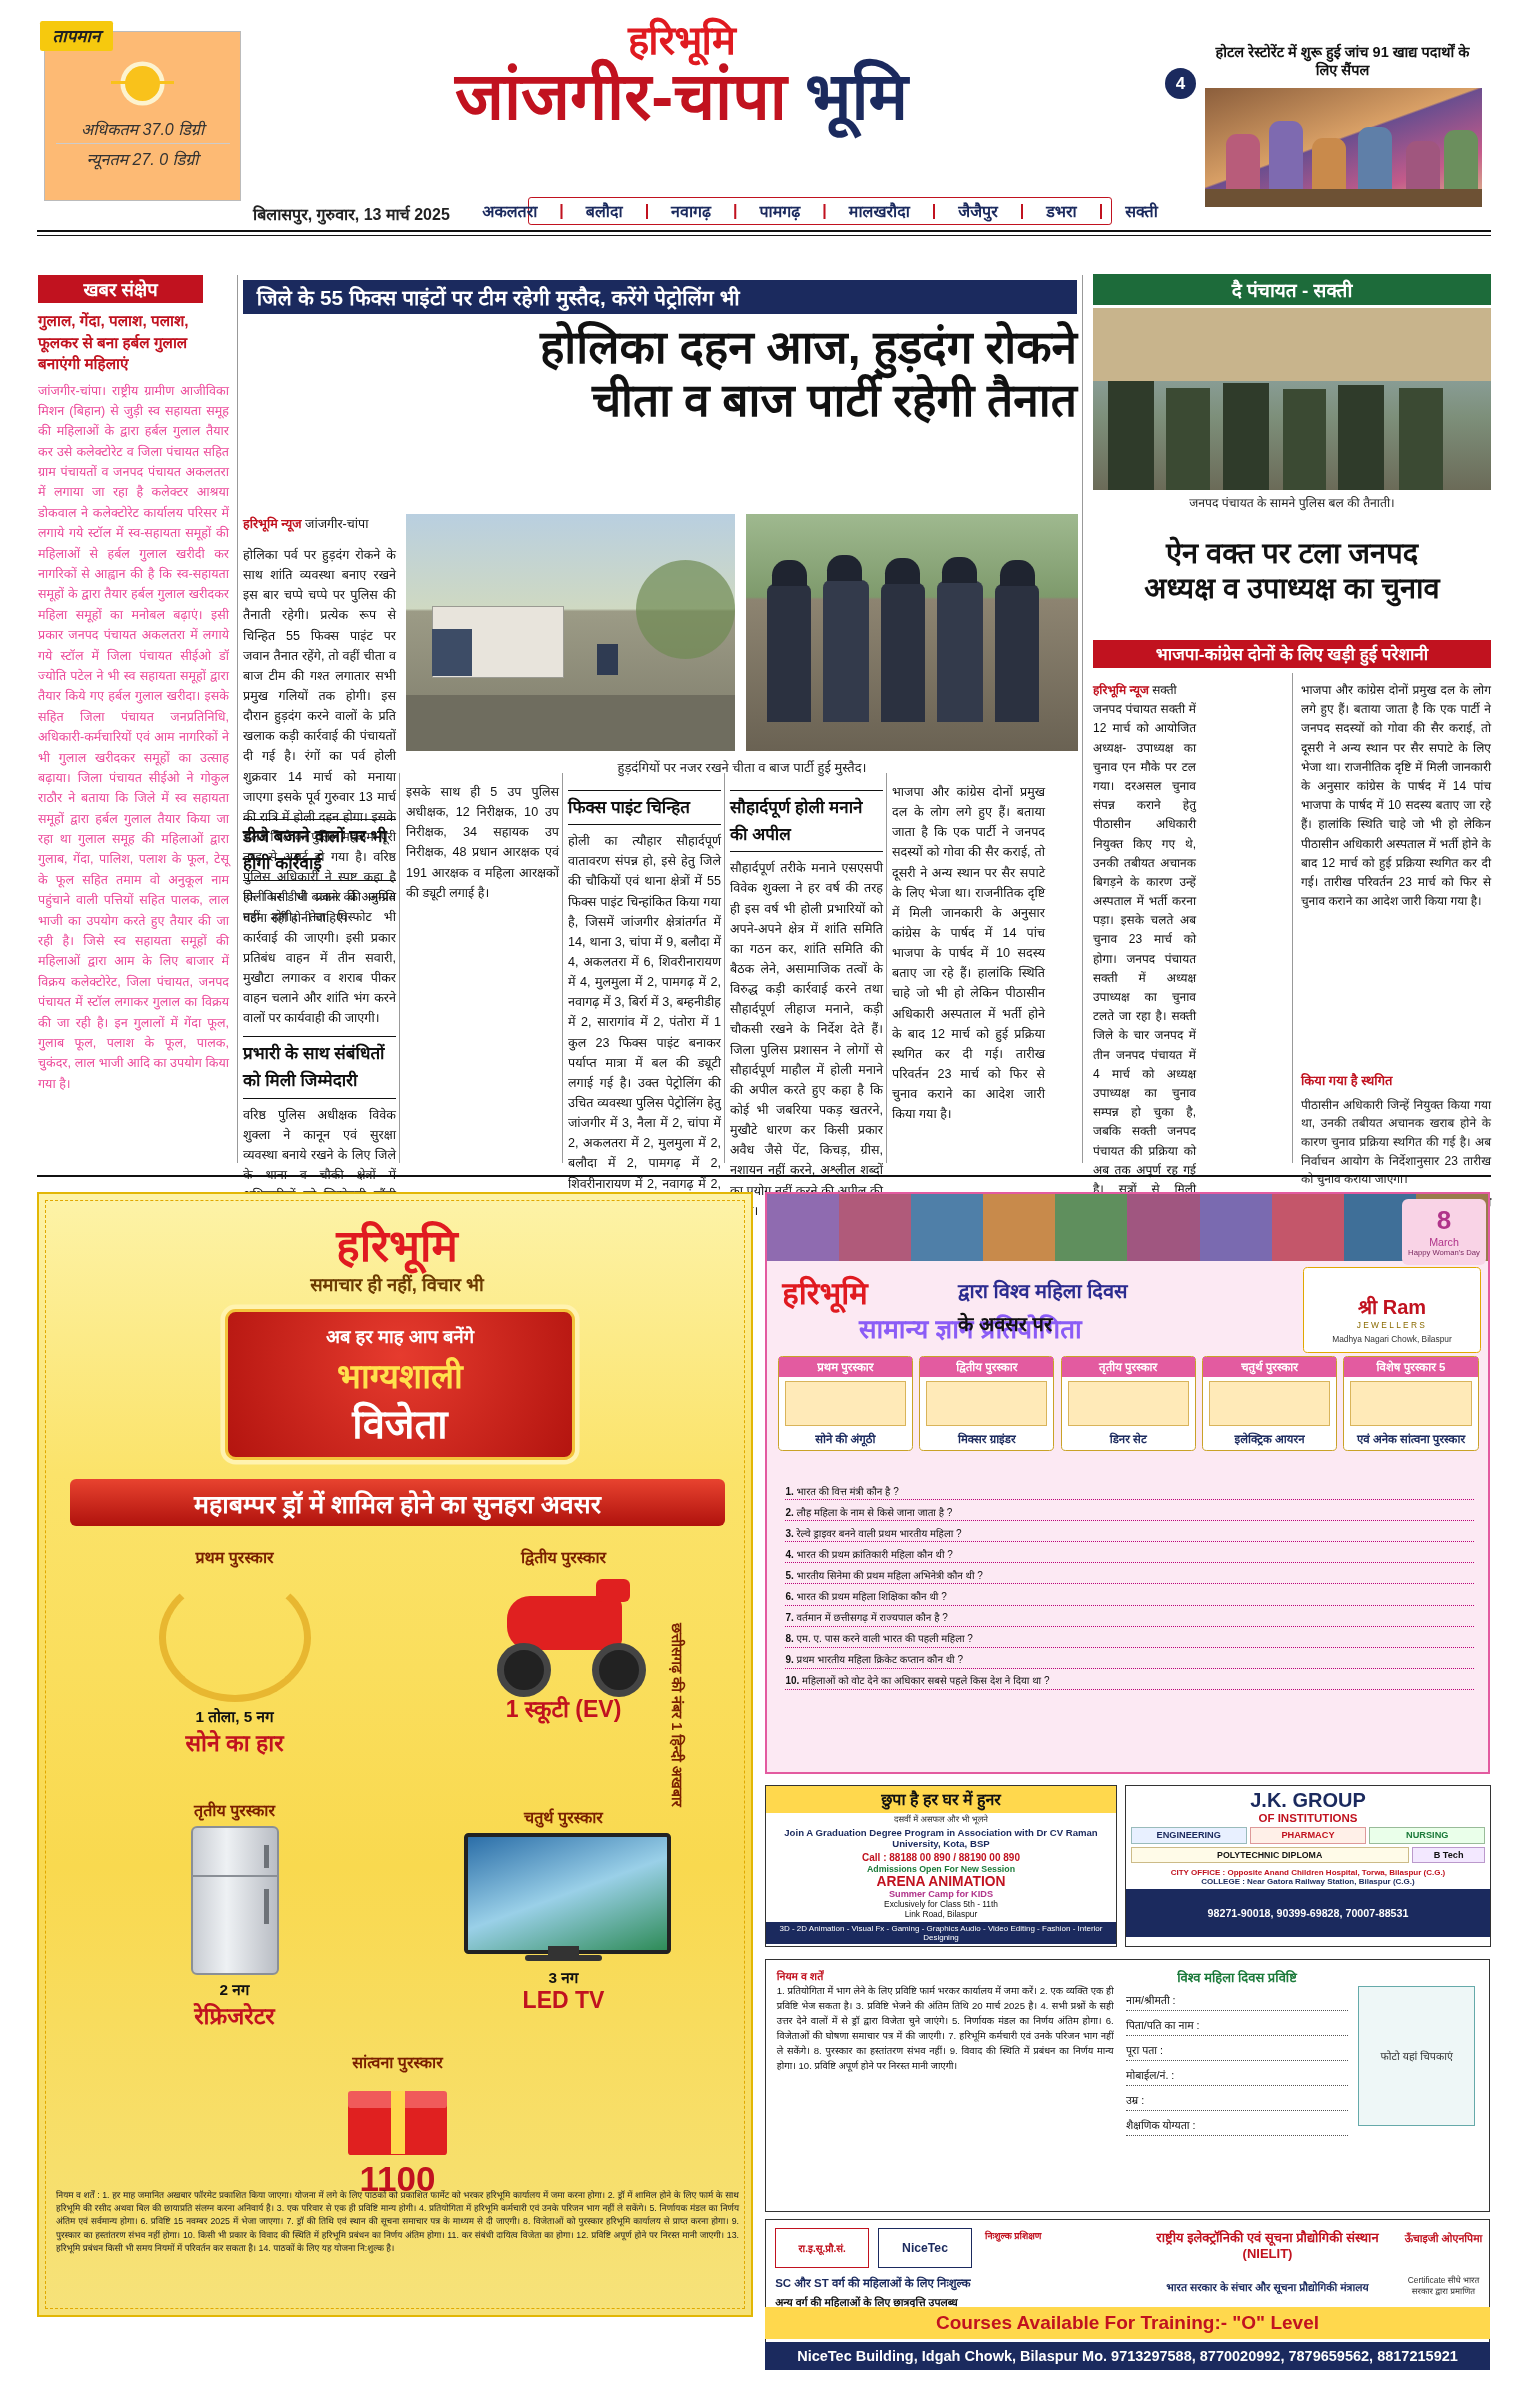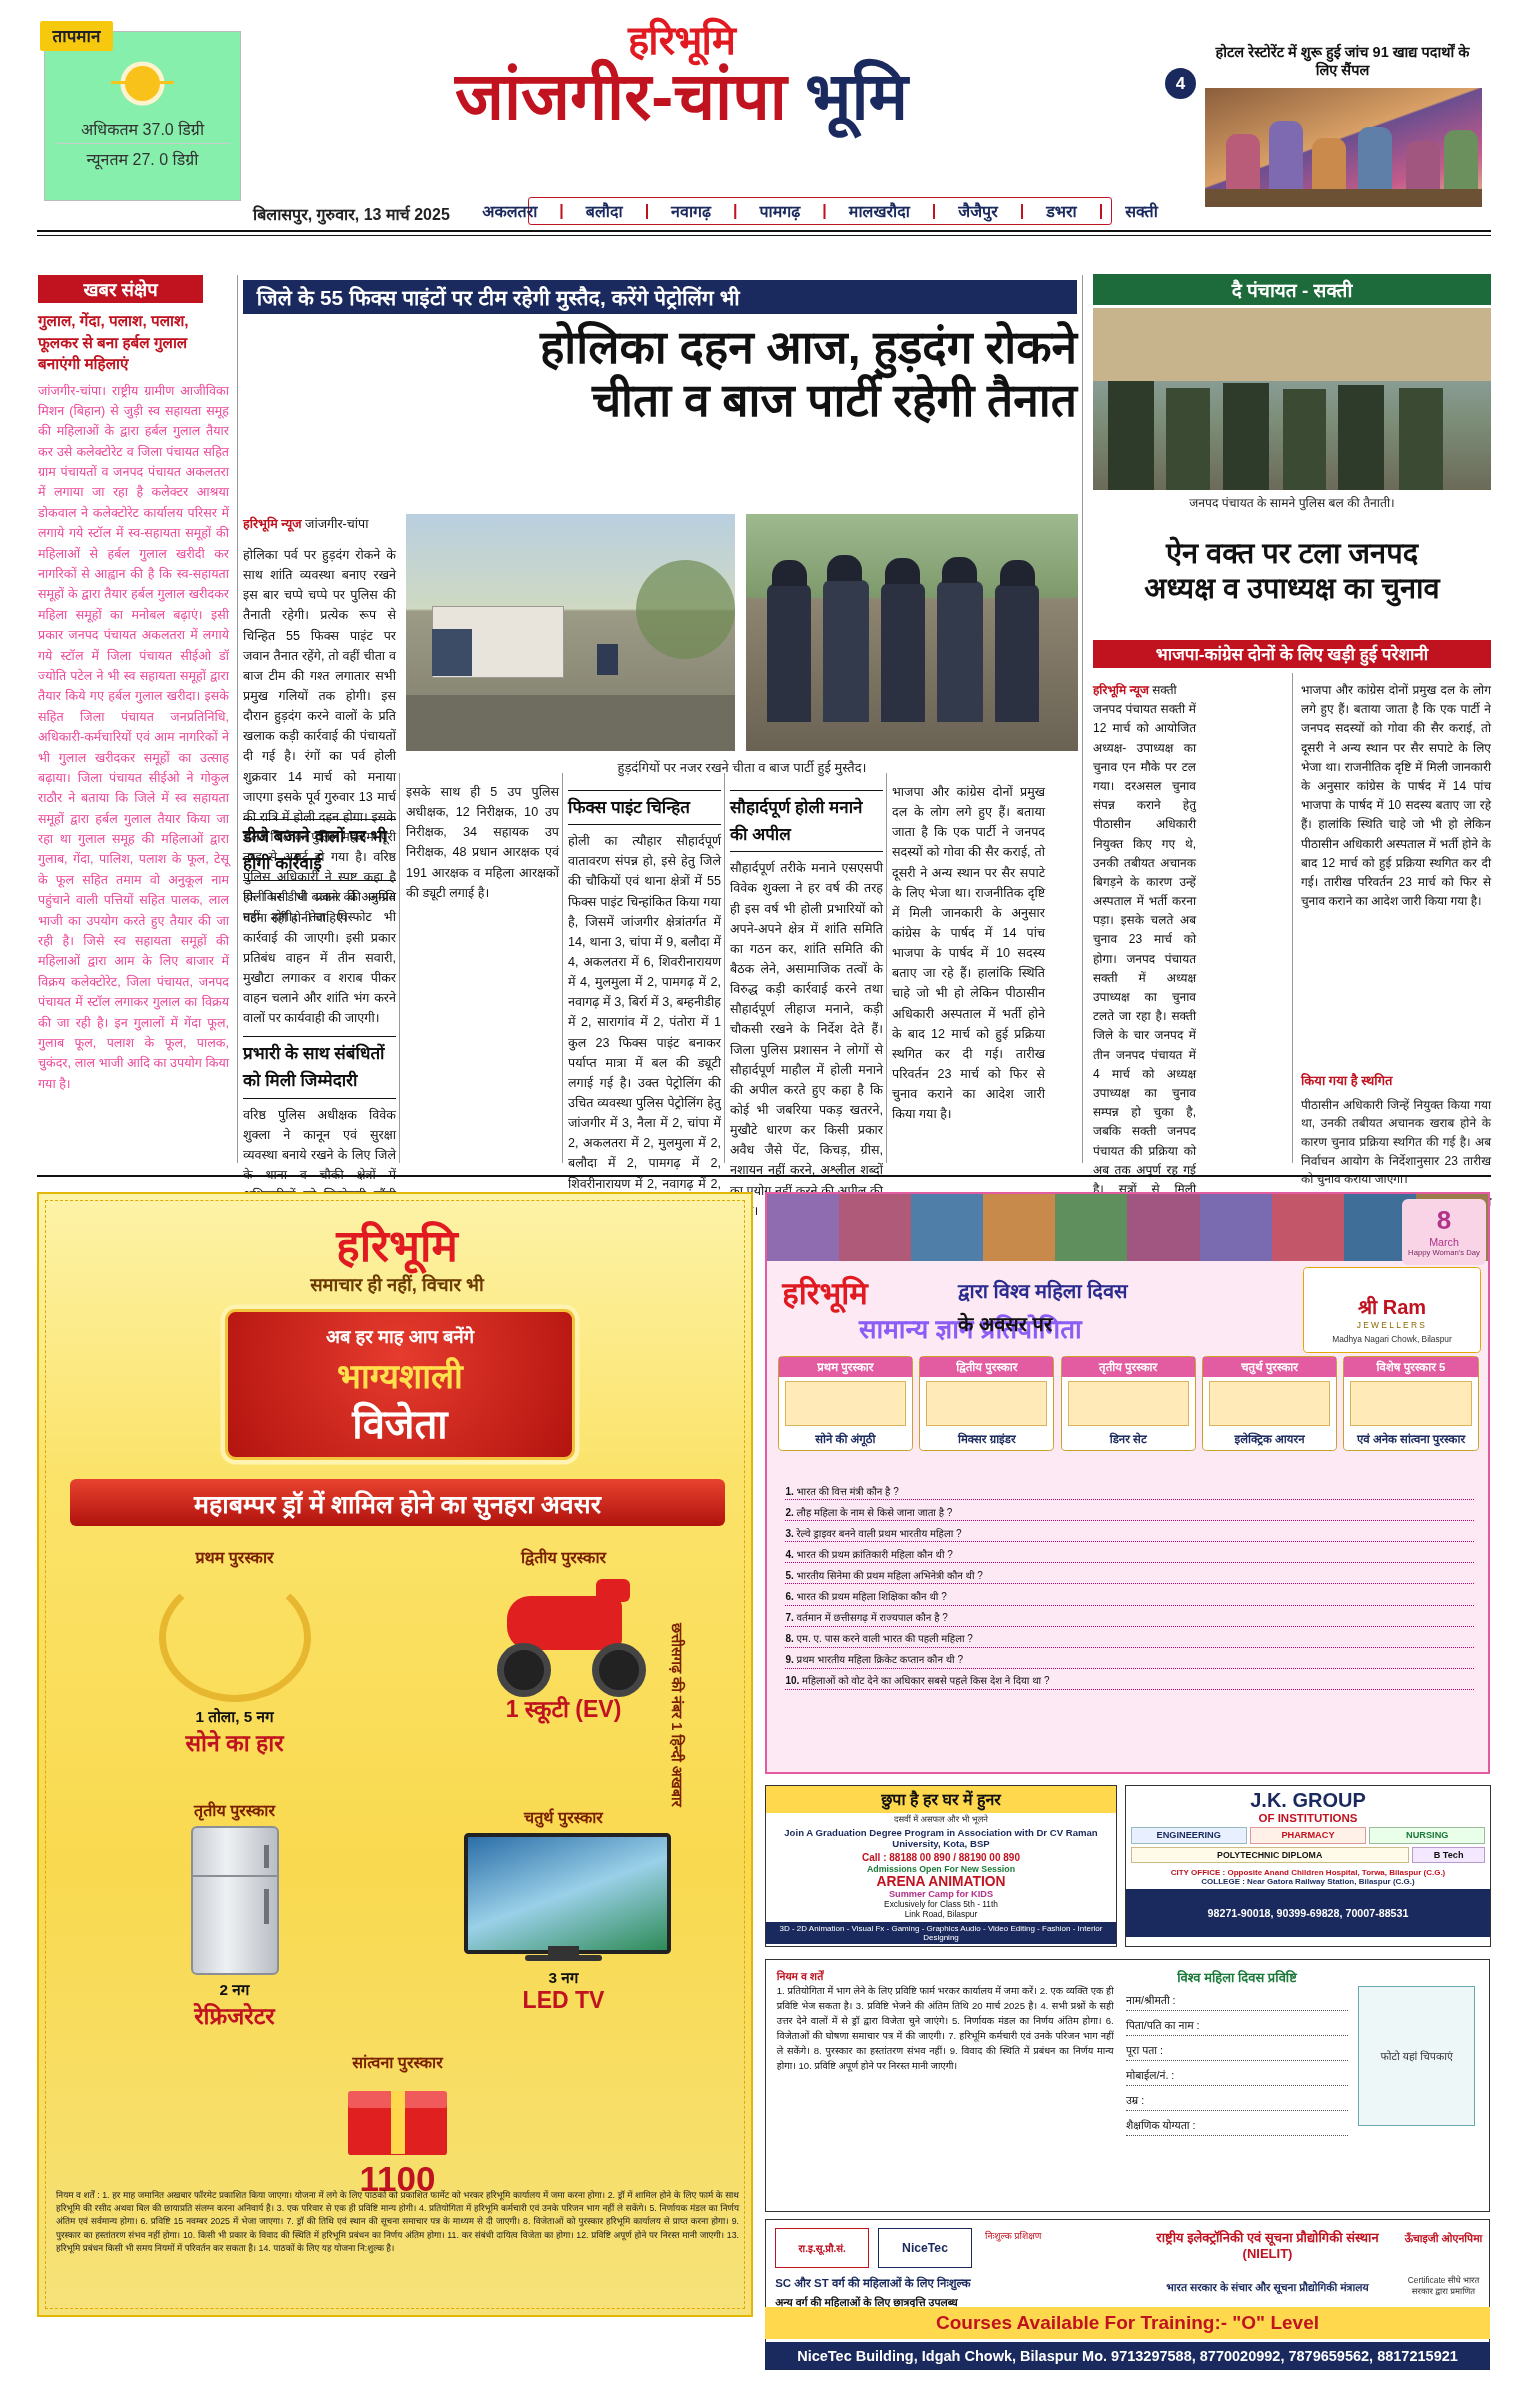--- a/index.html
+++ b/index.html
@@ -1,21 +1,21 @@
 <!DOCTYPE html>
 <html style="font-size:12.2px"><head>
 <meta charset="utf-8">
 <style>
   html,body{margin:0;padding:0;background:#ffffff;}
   body{width:1524px;height:2401px;font-family:"Liberation Sans",sans-serif;color:#111;position:relative;overflow:hidden;}
   .page{position:relative;width:1524px;height:2401px;background:#fff;}
 
   
   .masthead{position:absolute;left:0;top:0;width:1524px;height:230px;}
-  .temp-box{position:absolute;left:44px;top:31px;width:195px;height:168px;border:1.5px solid #bbb;background:#86efac;}
+  .temp-box{position:absolute;left:44px;top:31px;width:195px;height:168px;border:1.5px solid #bbb;background:#fdba74;font-style:italic;}
   .temp-label{position:absolute;left:-4.6px;top:-10.7px;background:#f6c90e;color:#222;font-size:17px;font-weight:bold;padding:3.1px 12.2px;border-radius:2.3px;}
   .sun{position:absolute;left:80px;top:34px;width:35px;height:35px;border-radius:50%;background:#f9c21b;box-shadow:0 0 0 4.6px #fdf3cf;}
   .sun:before{content:"";position:absolute;left:-13.8px;top:15.3px;width:63px;height:2.3px;background:#f9c21b;}
   .temp-line{position:absolute;left:0;width:195px;text-align:center;font-size:16px;color:#333;}
   .temp-line.a{top:86px;}
   .temp-line.b{top:116px;}
   .temp-div{position:absolute;left:10.7px;top:111px;width:174px;height:0.8px;background:#ccc;}
 
   .logo-wrap{position:absolute;left:253px;top:20px;width:857px;text-align:center;}
   .hb-logo{font-size:40px;font-weight:bold;color:#e01a20;letter-spacing:-0.8px;line-height:1;}
@@ -474,21 +474,21 @@
       <div class="entry-line">मोबाईल/नं. :</div>
       <div class="entry-line">उम्र :</div>
       <div class="entry-line">शैक्षणिक योग्यता :</div>
     </div>
     <div class="photo-box">फोटो यहां चिपकाएं</div>
   </div>
 
   <div class="nielit">
     <div style="position:absolute;left:9.2px;top:7.7px;width:92px;height:38px;border:1.5px solid #c1121f;font-size:10px;font-weight:bold;color:#c1121f;display:flex;align-items:center;justify-content:center;text-align:center;">रा.इ.सू.प्रौ.सं.</div>
     <div style="position:absolute;left:112px;top:7.7px;width:92px;height:38px;border:1.5px solid #1b2a5e;font-size:12.2px;font-weight:bold;color:#1b2a5e;display:flex;align-items:center;justify-content:center;">NiceTec</div>
-    <div style="position:absolute;left:219px;top:9.2px;width:130px;font-size:9.2px;font-weight:normal;color:#c1121f;">निःशुल्क प्रशिक्षण</div>
+    <div style="position:absolute;left:219px;top:9.2px;width:130px;font-size:9.2px;font-weight:bold;color:#c1121f;">निःशुल्क प्रशिक्षण</div>
     <div style="position:absolute;left:9.2px;top:55px;width:352px;font-size:11.5px;font-weight:bold;color:#1b2a5e;">SC और ST वर्ग की महिलाओं के लिए निःशुल्क</div>
     <div style="position:absolute;left:9.2px;top:75px;width:352px;font-size:10.7px;font-weight:bold;color:#111;">अन्य वर्ग की महिलाओं के लिए छात्रवृत्ति उपलब्ध</div>
     <div style="position:absolute;left:375px;top:7.7px;width:253px;font-size:13px;font-weight:bold;color:#c1121f;text-align:center;">राष्ट्रीय इलेक्ट्रॉनिकी एवं सूचना प्रौद्योगिकी संस्थान (NIELIT)</div>
     <div style="position:absolute;left:375px;top:60px;width:253px;font-size:10.7px;font-weight:bold;color:#1b2a5e;text-align:center;">भारत सरकार के संचार और सूचना प्रौद्योगिकी मंत्रालय</div>
     <div style="position:absolute;left:375px;top:96px;width:253px;font-size:10px;text-align:center;">NIELIT भारत सरकार के तत्वाधान में</div>
     <div style="position:absolute;left:637px;top:10.7px;width:81px;font-size:10.7px;font-weight:bold;color:#c1121f;text-align:center;">ऊँचाइजी ओएनपिमा</div>
     <div style="position:absolute;left:637px;top:54px;width:81px;font-size:8.4px;text-align:center;color:#333;">Certificate सीधे भारत सरकार द्वारा प्रमाणित</div>
   </div>
 
   <div class="courses">Courses  Available For Training:- "O" Level</div>

